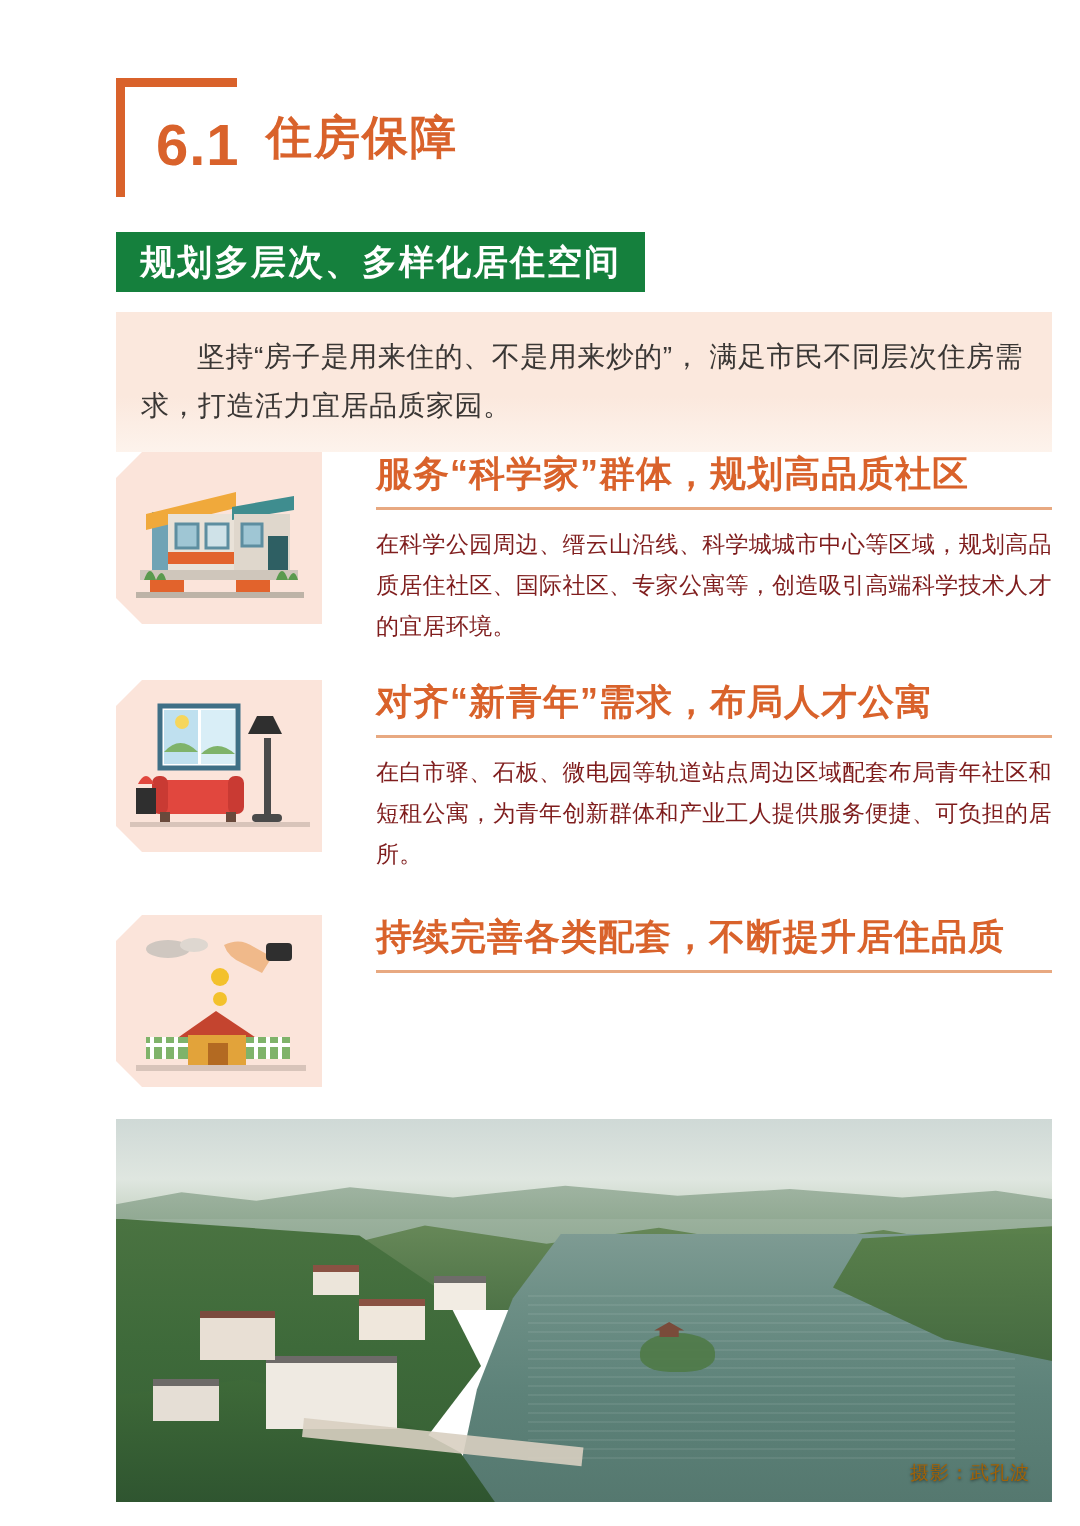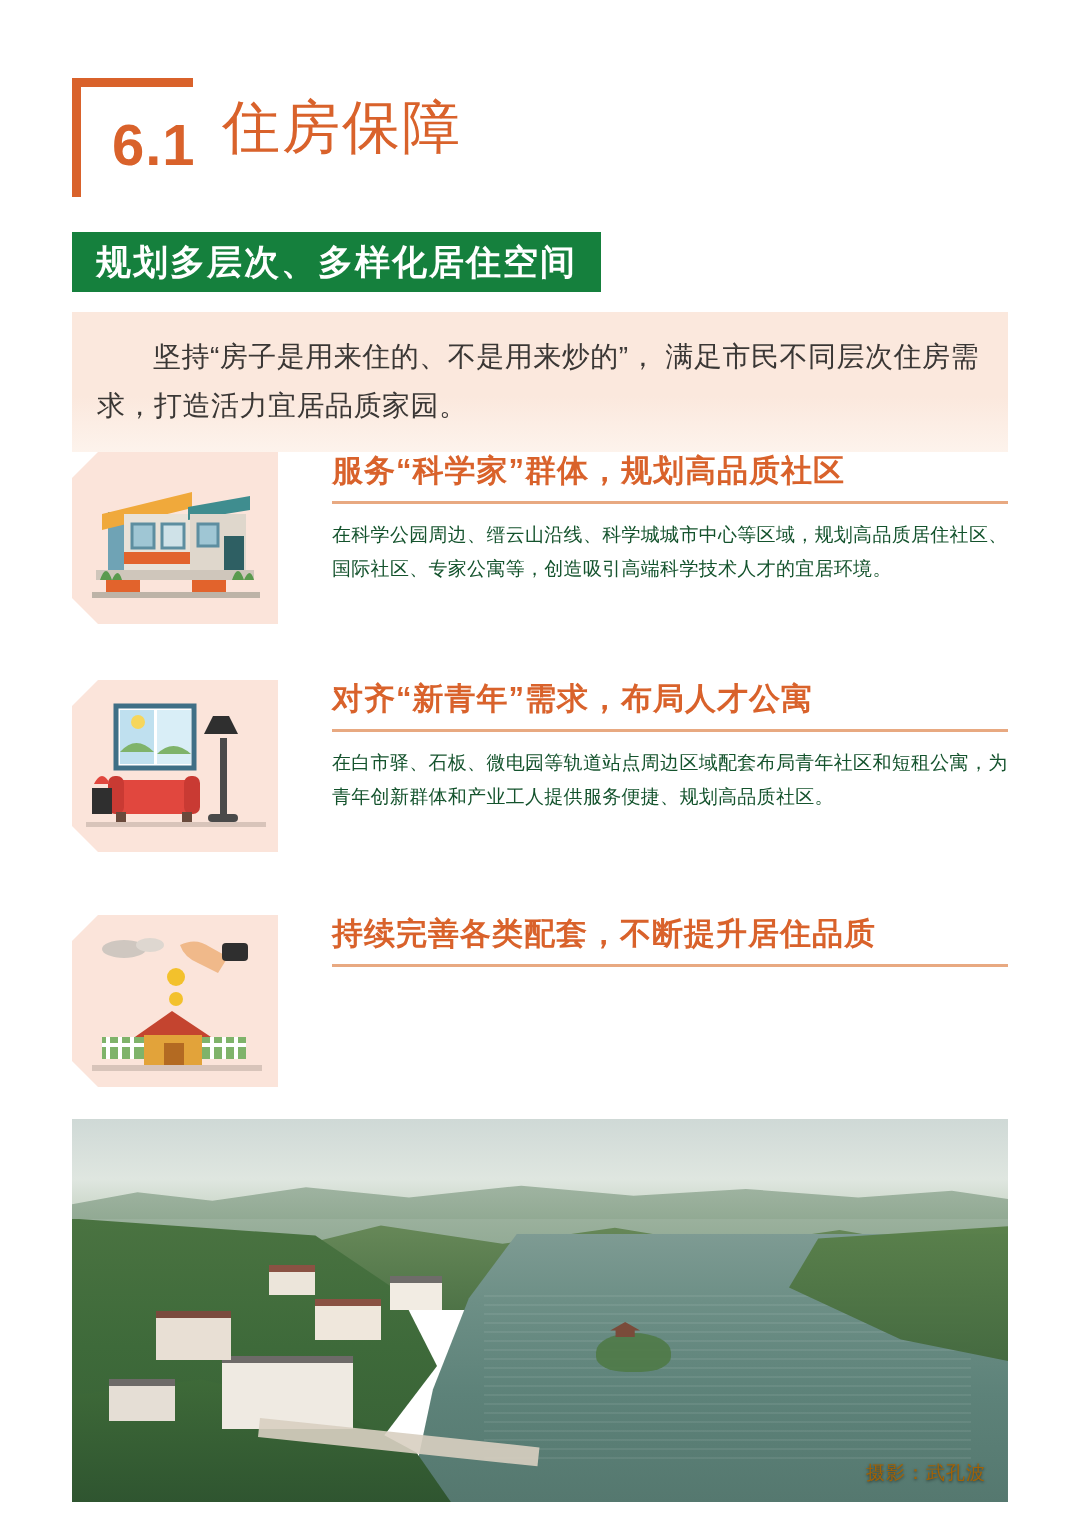--- a/index.html
+++ b/index.html
@@ -12,20 +12,21 @@
     height: 1526px;
     font-family: "Liberation Sans", "DejaVu Sans", sans-serif;
     color: #3d3a38;
     position: relative;
     overflow: hidden;
   }
   .page {
     position: relative;
     width: 872px;
     height: 1526px;
+    margin-left: 44px;
   }
 
   
   .title-block {
     position: absolute;
     left: 72px;
     top: 78px;
     width: 560px;
     height: 130px;
   }
@@ -45,23 +46,23 @@
     font-size: 58px;
     font-weight: bold;
     color: #d9622b;
     letter-spacing: 1px;
     line-height: 1;
     white-space: nowrap;
   }
   .section-title {
     position: absolute;
     left: 150px;
-    top: 20px;
-    font-size: 58px;
-    font-weight: normal;
+    top: 36px;
+    font-size: 46px;
+    font-weight: bold;
     color: #d9622b;
     letter-spacing: 2px;
     line-height: 1;
     white-space: nowrap;
   }
 
   
   .banner {
     position: absolute;
     left: 72px;
@@ -115,38 +116,38 @@
     clip-path: polygon(0 26px, 26px 0, 100% 0, 100% 100%, 26px 100%, 0 calc(100% - 26px));
     overflow: hidden;
   }
   .feat-body {
     position: absolute;
     left: 260px;
     top: 0;
     width: 676px;
   }
   .feat-title {
-    font-size: 31px;
+    font-size: 36px;
     font-weight: bold;
     color: #d9622b;
     letter-spacing: 1px;
     line-height: 1.2;
     white-space: nowrap;
   }
   .feat-rule {
     margin-top: 12px;
     height: 3px;
     background: #e8a981;
     width: 100%;
   }
   .feat-text {
     margin-top: 14px;
-    font-size: 19px;
+    font-size: 23px;
     line-height: 1.78;
-    color: #14532d;
+    color: #7f1d1d;
     letter-spacing: 0.3px;
   }
 
   
   .photo-wrap {
     position: absolute;
     left: 72px;
     top: 1119px;
     width: 936px;
     height: 383px;
@@ -310,21 +311,21 @@
         <path d="M132 54 h34 l-9 -18 h-16 z" fill="#2f2f2f"></path>
         <rect x="136" y="134" width="30" height="8" rx="4" fill="#4a4a4a"></rect>
         <rect x="20" y="108" width="20" height="26" fill="#2f2f2f"></rect>
         <path d="M22 104 q8 -16 16 0 z" fill="#e1473e"></path>
         <rect x="14" y="142" width="180" height="5" fill="#d8c4ba"></rect>
       </svg>
     </div>
     <div class="feat-body">
       <div class="feat-title">对齐“新青年”需求，布局人才公寓</div>
       <div class="feat-rule"></div>
-      <div class="feat-text">在白市驿、石板、微电园等轨道站点周边区域配套布局青年社区和短租公寓，为青年创新群体和产业工人提供服务便捷、规划高品质社区。</div>
+      <div class="feat-text">在白市驿、石板、微电园等轨道站点周边区域配套布局青年社区和短租公寓，为青年创新群体和产业工人提供服务便捷、可负担的居所。</div>
     </div>
   </div>
 
   <div class="feature feat-3">
     <div class="feat-icon">
       <svg class="icon-svg" viewBox="0 0 206 172" xmlns="http://www.w3.org/2000/svg" aria-hidden="true">
         <ellipse cx="52" cy="34" rx="22" ry="9" fill="#cfc7c0"></ellipse>
         <ellipse cx="78" cy="30" rx="14" ry="7" fill="#ded7d0"></ellipse>
         <path d="M108 30 q16 -8 30 2 l18 10 -10 16 -20 -10 q-14 -6 -18 -18 z" fill="#f0b98a"></path>
         <rect x="150" y="28" width="26" height="18" rx="4" fill="#2f2f2f"></rect>

